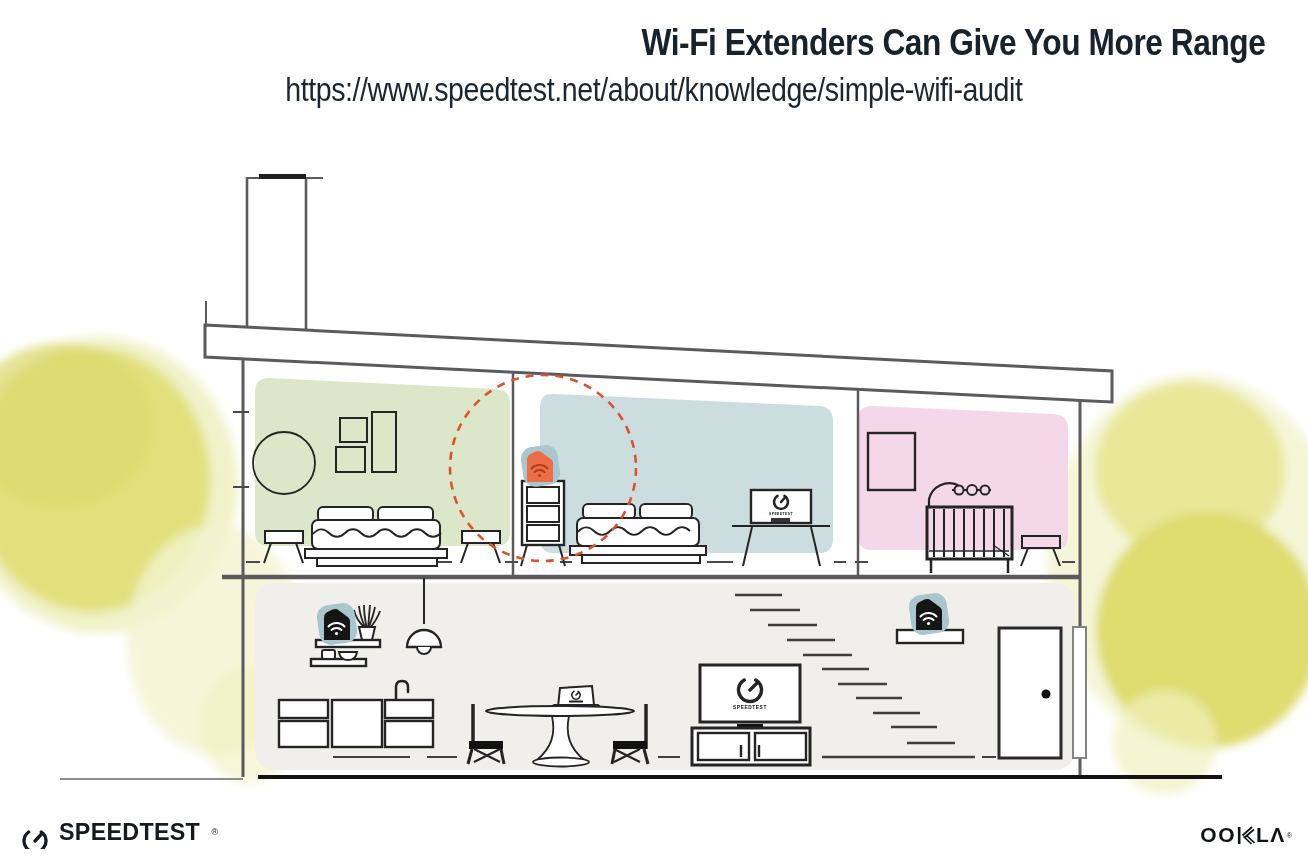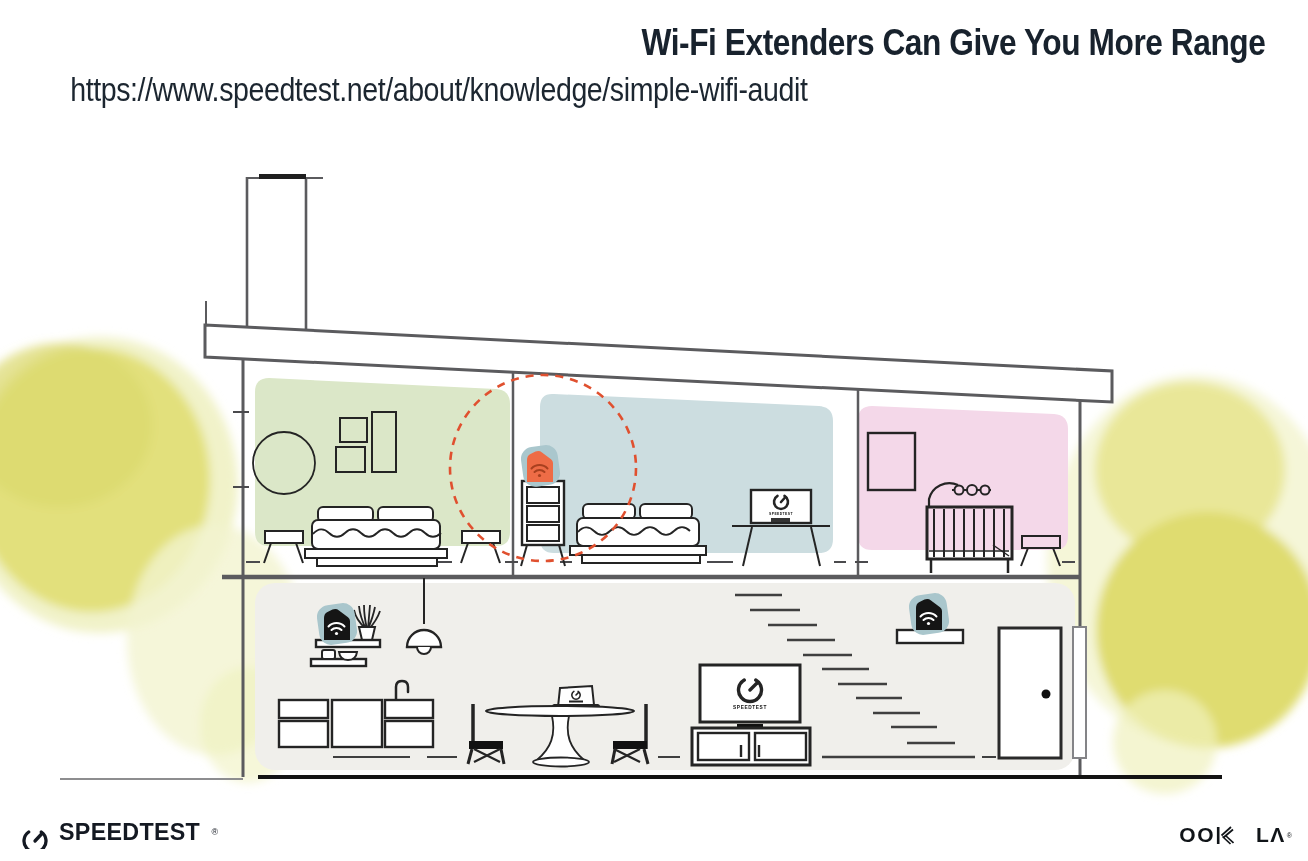--- a/index.html
+++ b/index.html
@@ -5,35 +5,35 @@
   html,body{margin:0;padding:0;}
   body{
     width:1308px;height:861px;position:relative;overflow:hidden;
     background:#ffffff;font-family:"Liberation Sans",sans-serif;color:#1a242f;
   }
   .title{position:absolute;top:22px;left:0;width:100%;text-align:right;}
   .title .inner{
     display:inline-block;transform:scaleX(.88);transform-origin:center;
     font-size:36px;font-weight:700;letter-spacing:-.5px;color:#18222d;white-space:nowrap;
   }
-  .url-line{position:absolute;top:70px;left:0;width:100%;text-align:left;}
+  .url-line{position:absolute;top:70px;left:0;width:100%;text-align:center;}
   .url-line .inner{
     display:inline-block;transform:scaleX(.84);transform-origin:center;
     font-size:34px;font-weight:400;letter-spacing:-.5px;color:#1c2630;white-space:nowrap;
   }
   svg.scene{position:absolute;left:0;top:0;}
   .footer-logo{position:absolute;display:flex;align-items:center;gap:7px;}
   .speedtest-logo{left:18px;bottom:12px;}
   .speedtest-logo .word{
     font-size:24px;font-weight:700;letter-spacing:.3px;color:#141922;
     display:inline-block;transform:scaleX(.97);transform-origin:left center;
   }
   .speedtest-logo sup{font-size:9px;vertical-align:super;color:#141922;}
   .ookla-logo{right:16px;bottom:14px;color:#101418;}
-  .ookla-logo .part{font-size:21px;font-weight:600;letter-spacing:1.5px;margin-left:21px;}
+  .ookla-logo .part{font-size:21px;font-weight:600;letter-spacing:1.5px;}
   .ookla-logo{gap:1px;}
   .ookla-logo sup{font-size:7px;vertical-align:super;}
 </style>
 </head>
 <body>
 
 <div class="title">
   <span class="inner">Wi-Fi Extenders Can Give You More Range</span>
 </div>
 <div class="url-line">

